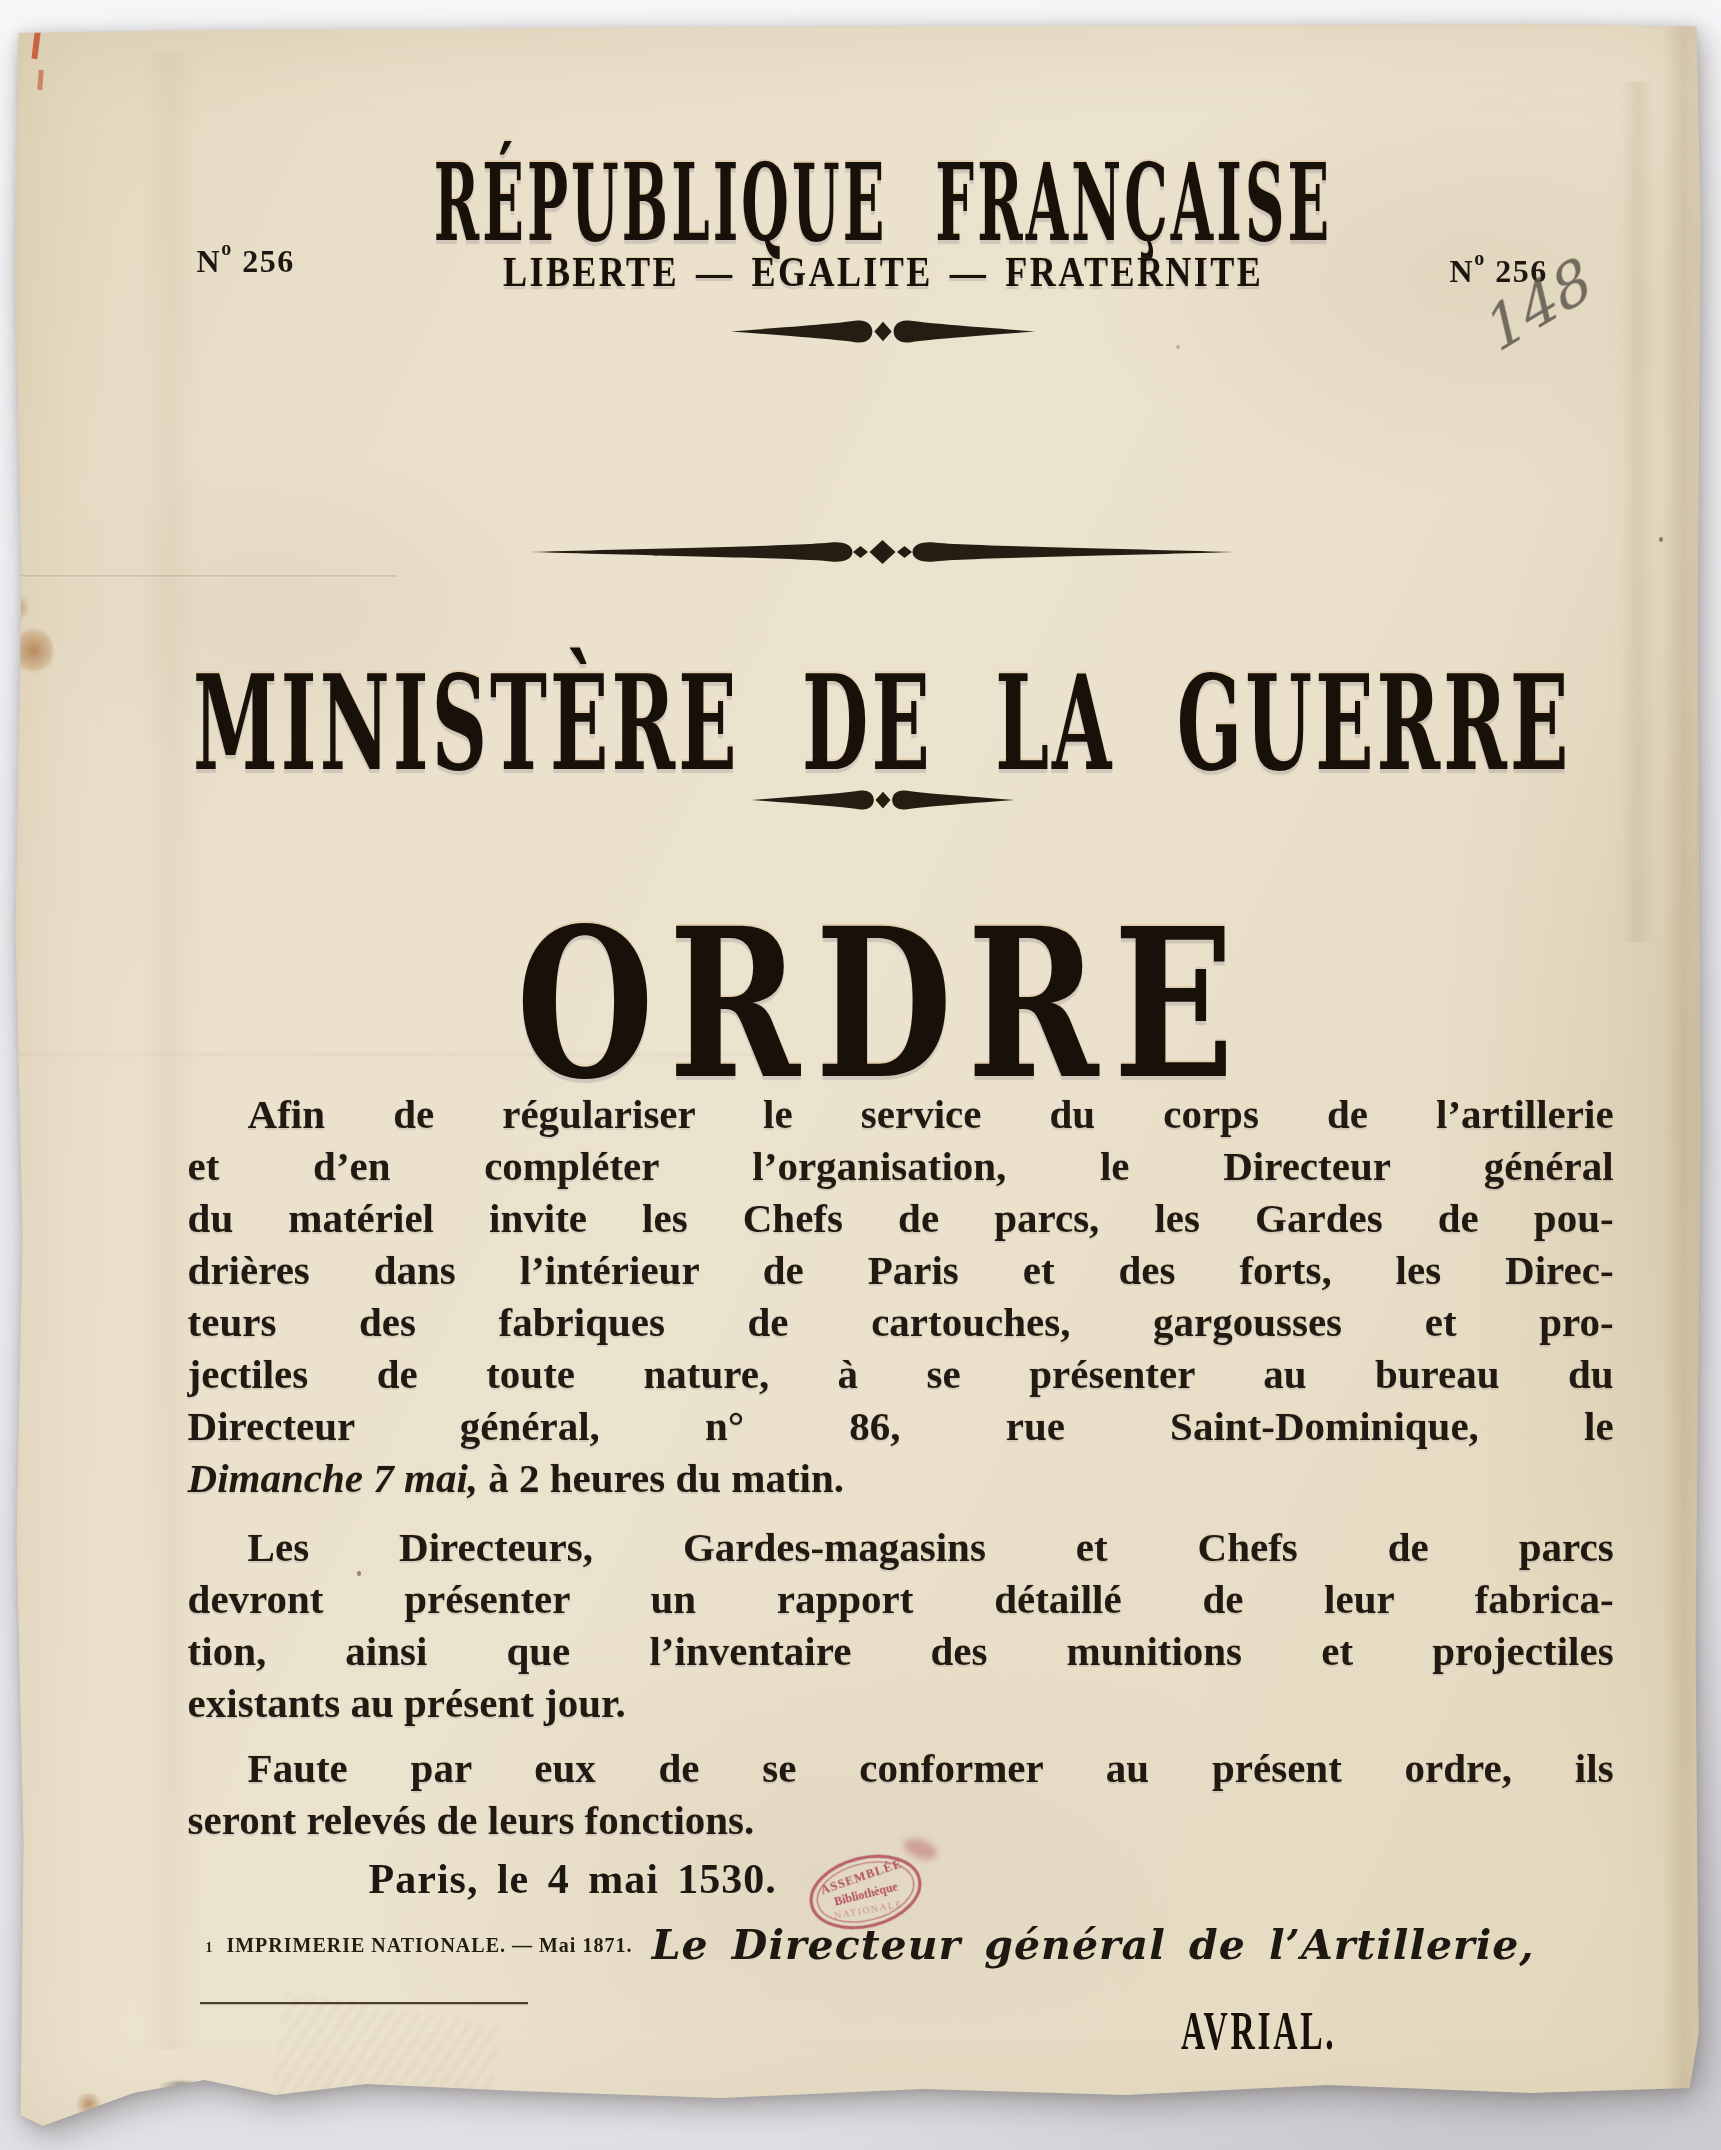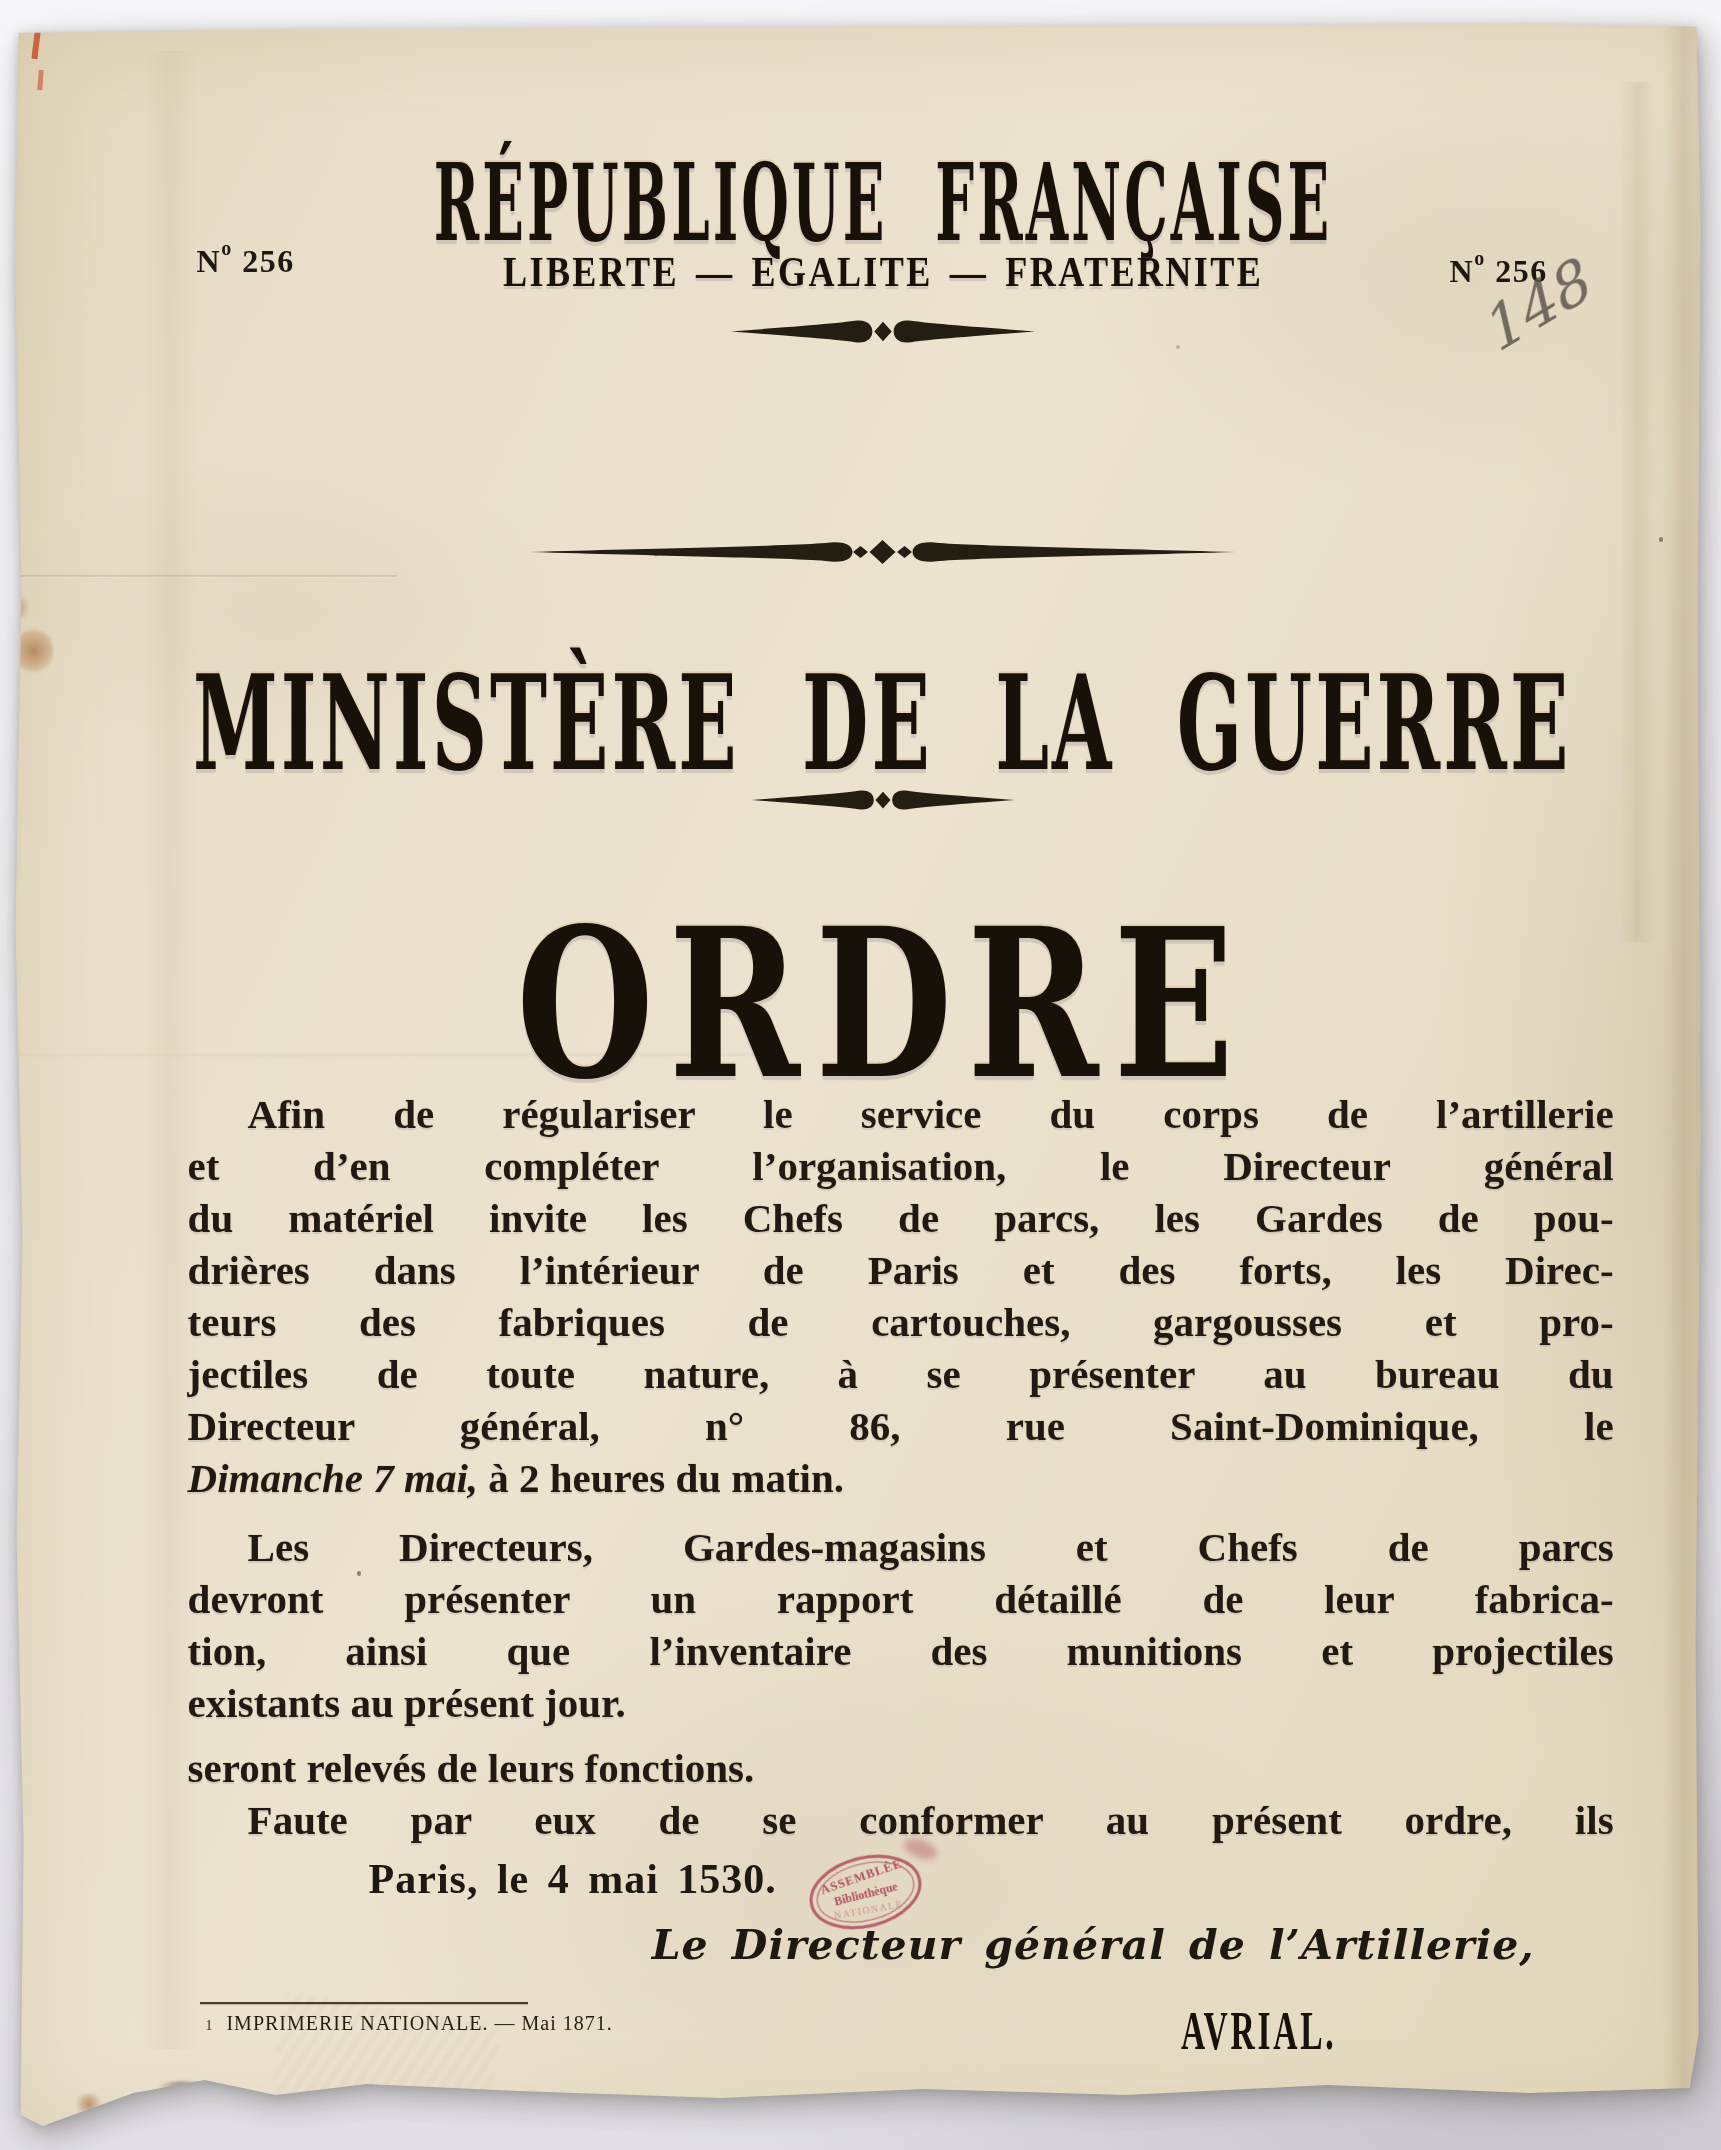--- a/index.html
+++ b/index.html
@@ -47,21 +47,21 @@
   .line{text-align:justify;text-align-last:justify;}
   .line.last{text-align:justify;text-align-last:left;}
   .indent{padding-left:60px;}
   .dateline{position:absolute;left:356px;top:1834px;font-size:42px;font-weight:bold;letter-spacing:1px;word-spacing:7px;}
   .sig-role{position:absolute;right:167px;top:1900px;font-size:41px;font-weight:bold;font-style:italic;
     letter-spacing:1px;word-spacing:8px;font-family:"DejaVu Serif",serif;}
   .sig-name{position:absolute;left:1043px;top:1977px;width:303px;text-align:right;}
   .sig-name .disp{font-size:43px;letter-spacing:3.5px;transform:scale(.78,1.3);transform-origin:center top;text-shadow:none;}
   .imprint-rule{position:absolute;left:187px;top:1981px;width:328px;height:2px;background:#2a2318;opacity:.85;
     box-shadow:0 1px 1px rgba(120,90,40,.4);}
-  .imprint{position:absolute;left:193px;top:1991px;font-size:20px;font-weight:400;letter-spacing:1px;color:#241d12;}
+  .imprint{position:absolute;left:193px;top:1913px;font-size:20px;font-weight:700;letter-spacing:1px;color:#241d12;}
   .imprint .mark{font-size:13.7px;margin-right:13px;}
   .fleuron{position:absolute;}
   .stamp{position:absolute;left:793px;top:1832px;width:119px;height:78px;transform:rotate(-14deg);
     opacity:.92;filter:blur(0.3px);}
   .stamp-smear{position:absolute;left:890px;top:1819px;width:35px;height:18px;border-radius:50%;
     background:rgba(168,62,84,.38);filter:blur(3.5px);transform:rotate(20deg);}
   
   .crease-h1{position:absolute;left:0;top:554px;width:384px;height:2.5px;
     background:linear-gradient(180deg,transparent,rgba(105,85,55,.35),rgba(255,255,248,.28),transparent);filter:blur(0.5px);}
   .crease-h2{position:absolute;left:0;top:1033px;width:759px;height:3px;
@@ -175,22 +175,22 @@
       </div>
 
       <div class="body-col" style="top:1500px;">
         <div class="line indent">Les Directeurs, Gardes-magasins et Chefs de parcs</div>
         <div class="line">devront présenter un rapport détaillé de leur fabrica-</div>
         <div class="line">tion, ainsi que l’inventaire des munitions et projectiles</div>
         <div class="line last">existants au présent jour.</div>
       </div>
 
       <div class="body-col" style="top:1721px;">
+        <div class="line indent">Faute par eux de se conformer au présent ordre, ils</div>
         <div class="line last">seront relevés de leurs fonctions.</div>
-        <div class="line indent">Faute par eux de se conformer au présent ordre, ils</div>
       </div>
 
       <div class="dateline">Paris, le 4 mai 1530.</div>
 
       <div class="stamp-smear"></div>
       <svg class="stamp" viewBox="0 0 230 150">
         <ellipse cx="115" cy="75" rx="107" ry="66" fill="none" stroke="#ac4156" stroke-width="6" opacity=".85"></ellipse>
         <ellipse cx="115" cy="75" rx="95" ry="55" fill="none" stroke="#ac4156" stroke-width="2.5" opacity=".65"></ellipse>
         <text x="115" y="52" text-anchor="middle" font-size="24" font-weight="bold" letter-spacing="2" fill="#ac4156" transform="rotate(-5 115 52)">ASSEMBLÉE</text>
         <text x="115" y="86" text-anchor="middle" font-size="23" font-weight="bold" fill="#ac4156">Bibliothèque</text>

